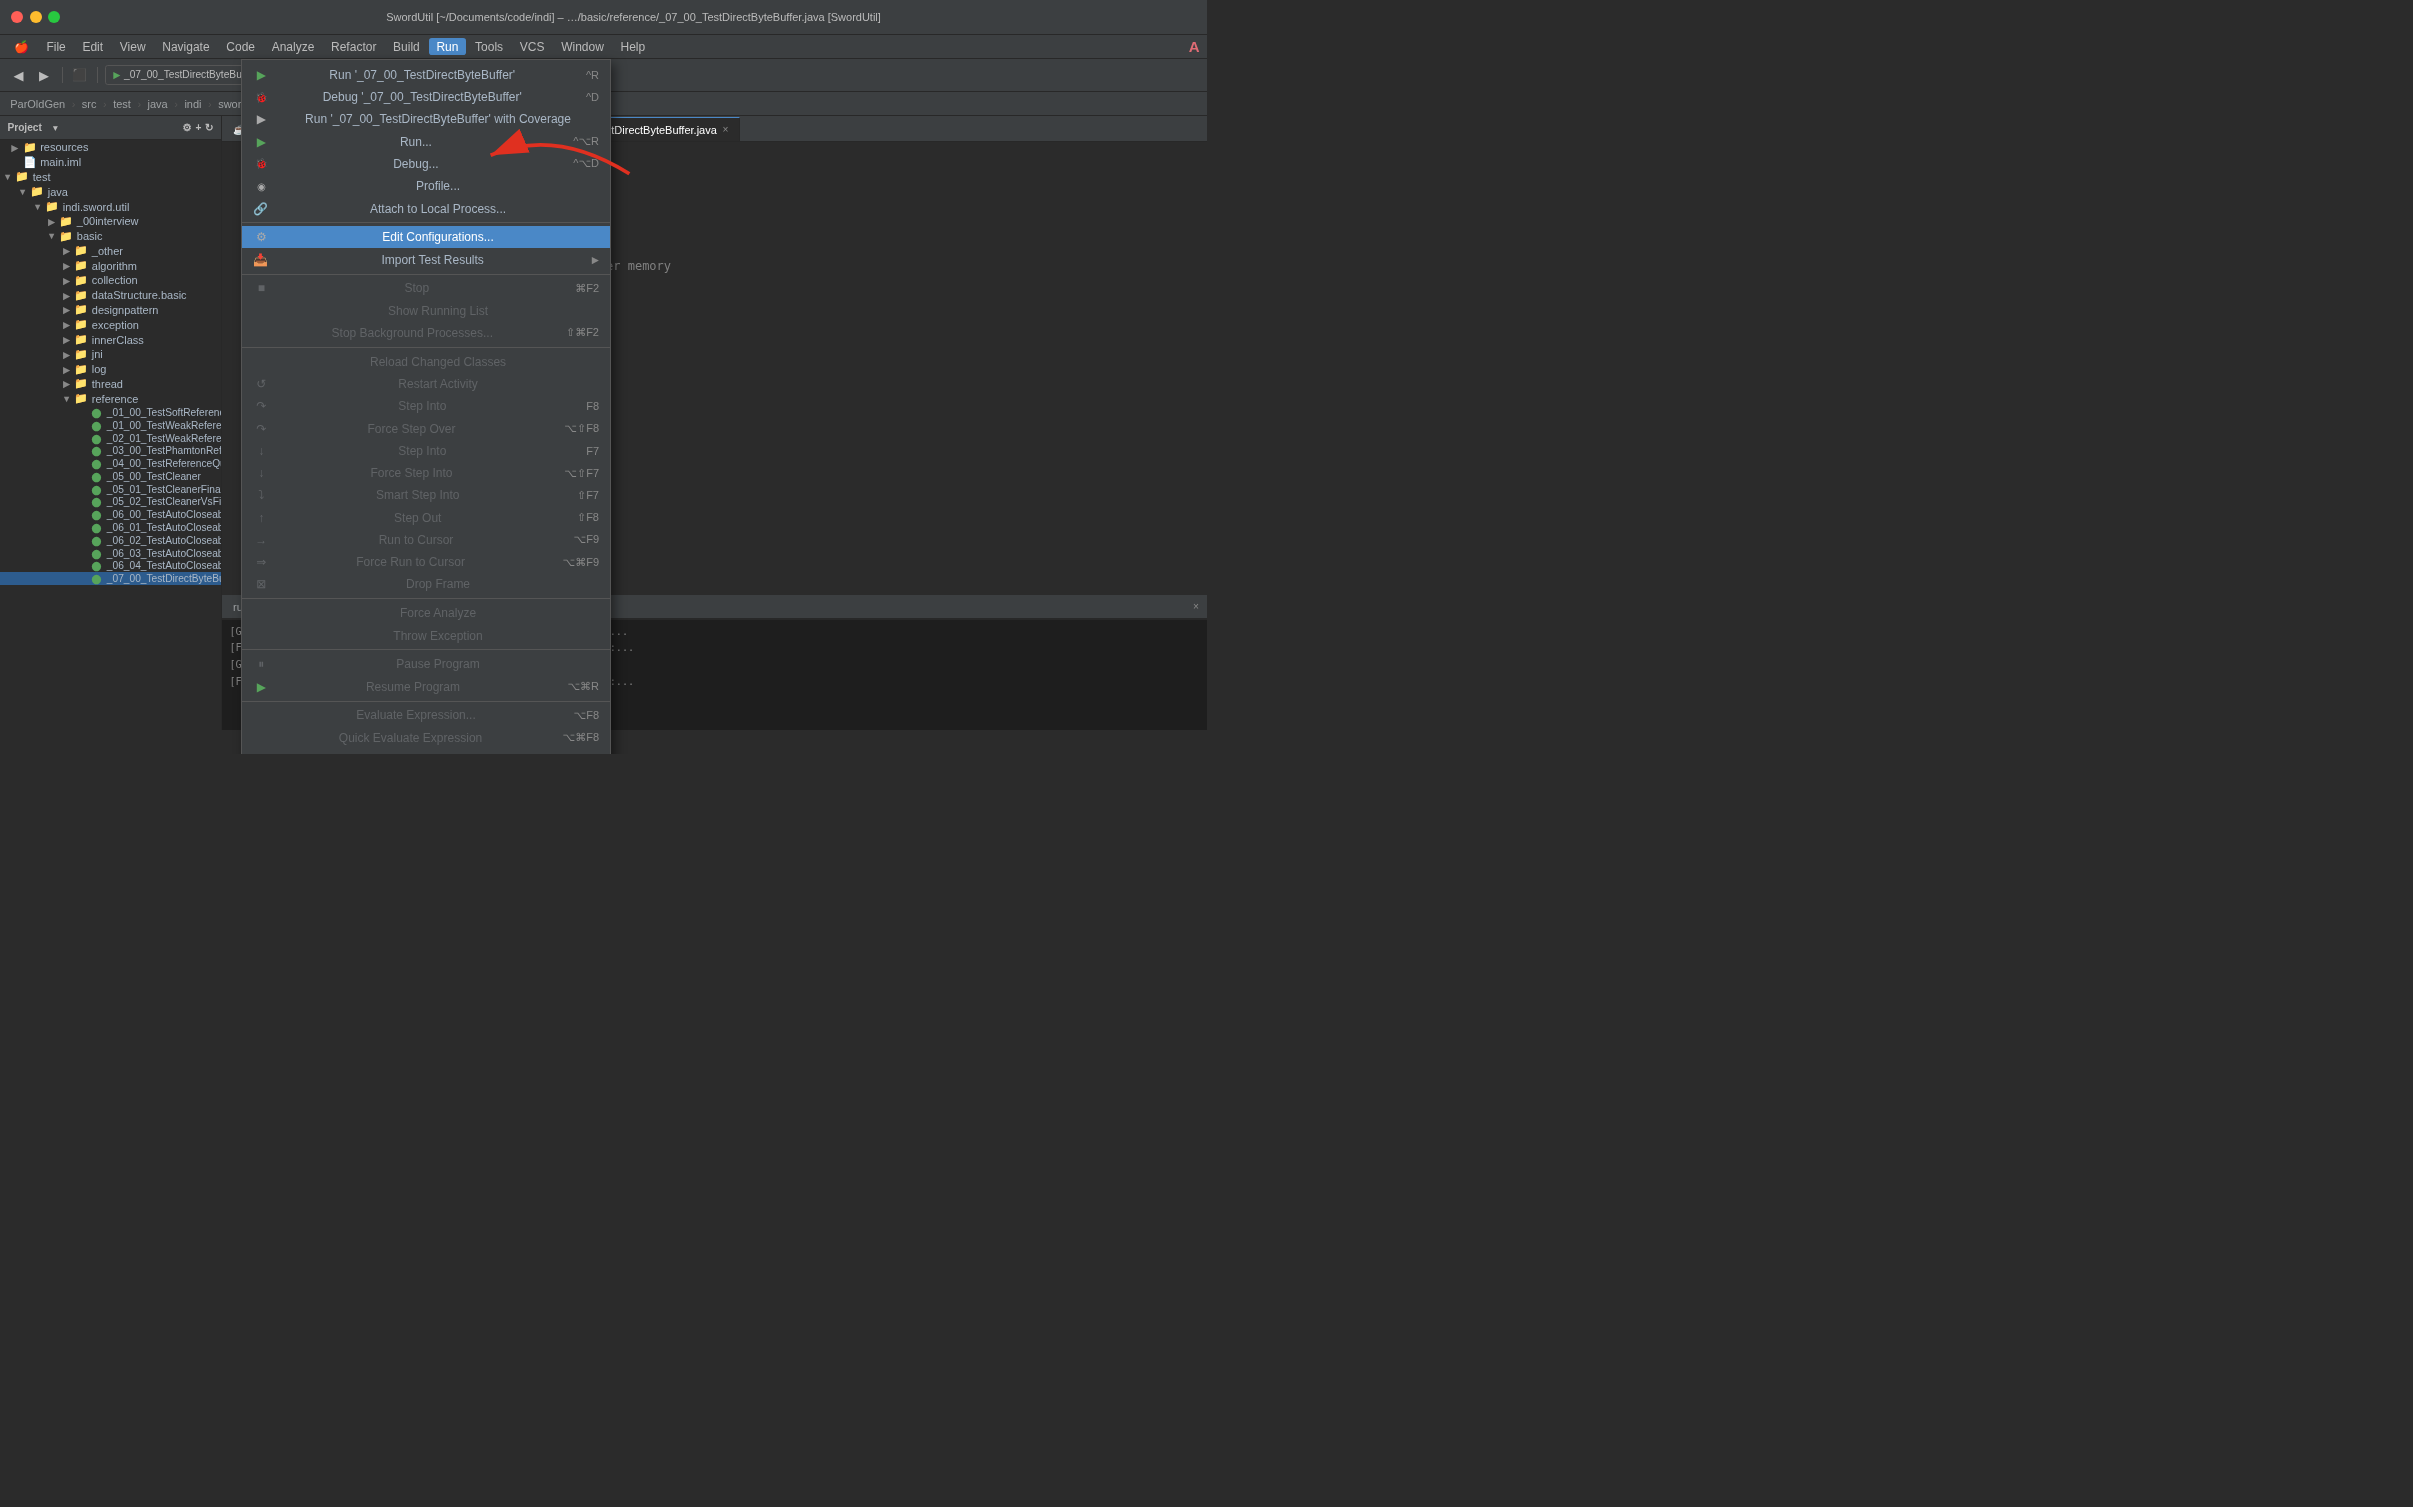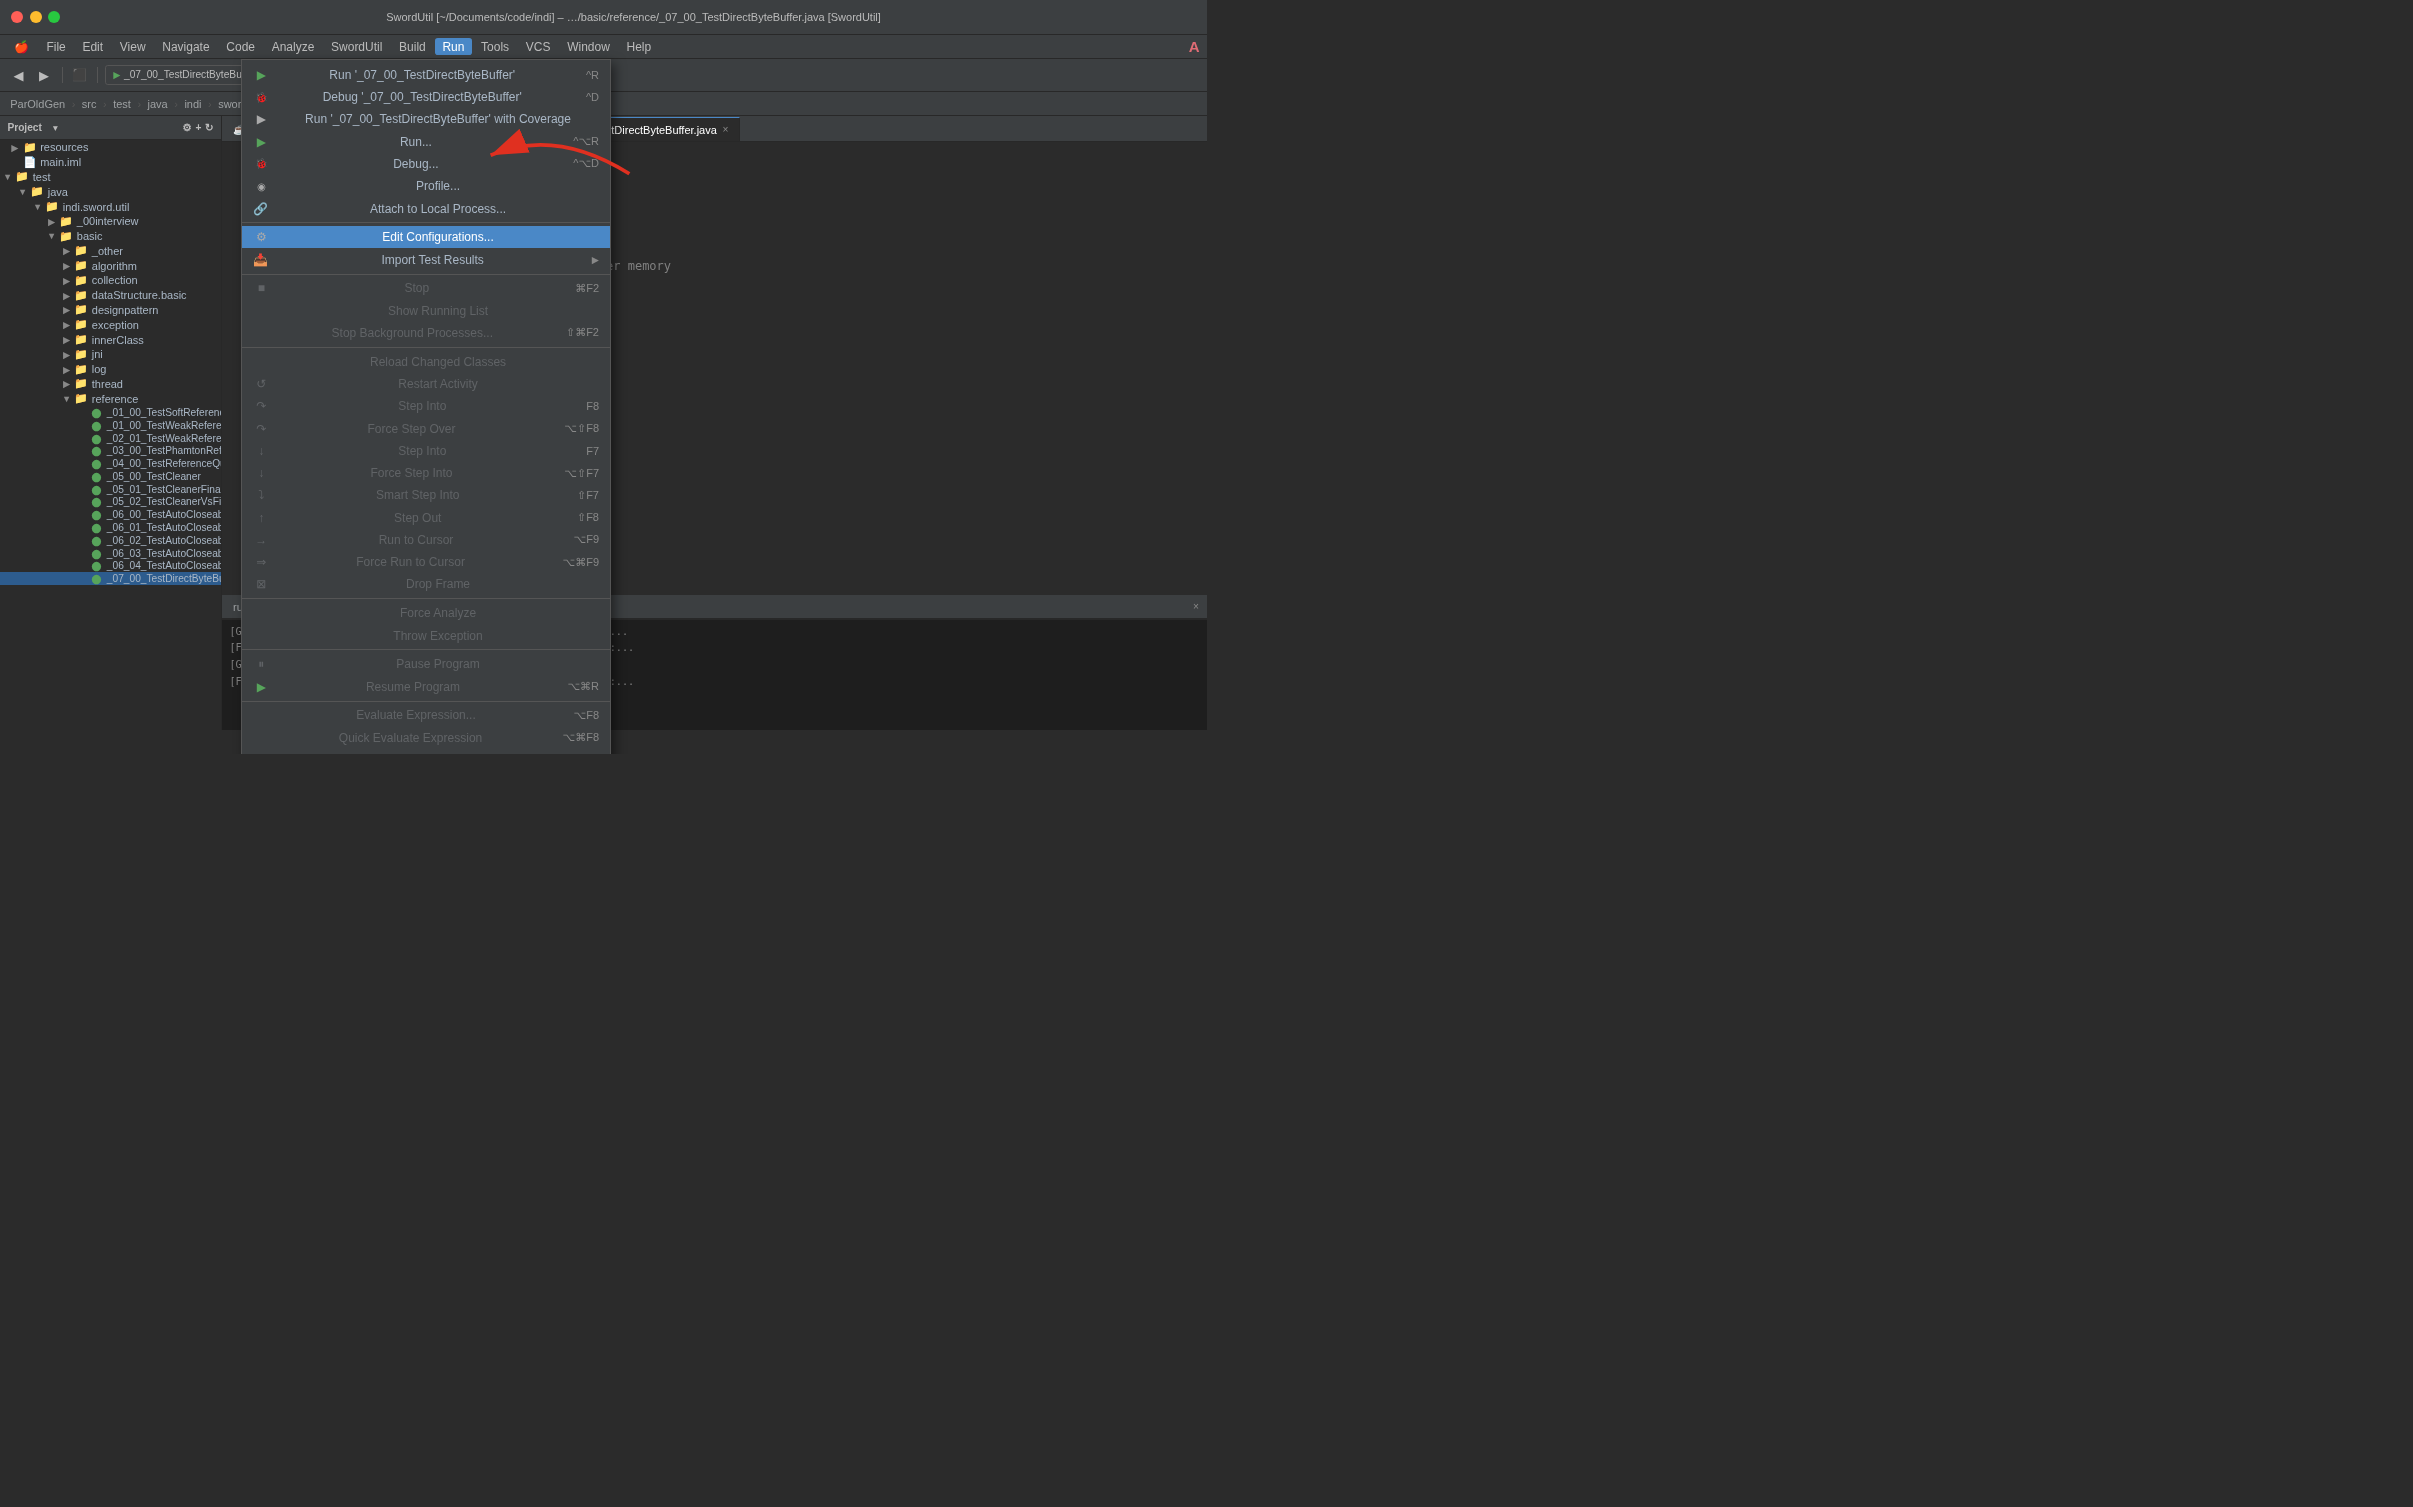--- a/index.html
+++ b/index.html
@@ -354,21 +354,21 @@
 </div>
 
 <div class="menu-bar">
   <div class="menu-item">🍎</div>
   <div class="menu-item">File</div>
   <div class="menu-item">Edit</div>
   <div class="menu-item">View</div>
   <div class="menu-item">Navigate</div>
   <div class="menu-item">Code</div>
   <div class="menu-item">Analyze</div>
-  <div class="menu-item">SwordUtil</div>
+  <div class="menu-item">Refactor</div>
   <div class="menu-item">Build</div>
   <div class="menu-item active">Run</div>
   <div class="menu-item">Tools</div>
   <div class="menu-item">VCS</div>
   <div class="menu-item">Window</div>
   <div class="menu-item">Help</div>
   <div style="margin-left:auto; display:flex; align-items:center; gap:7.4px; color:#e06c75; font-size:15px; font-weight:bold;">A</div>
 </div>
 
 <div class="toolbar">

